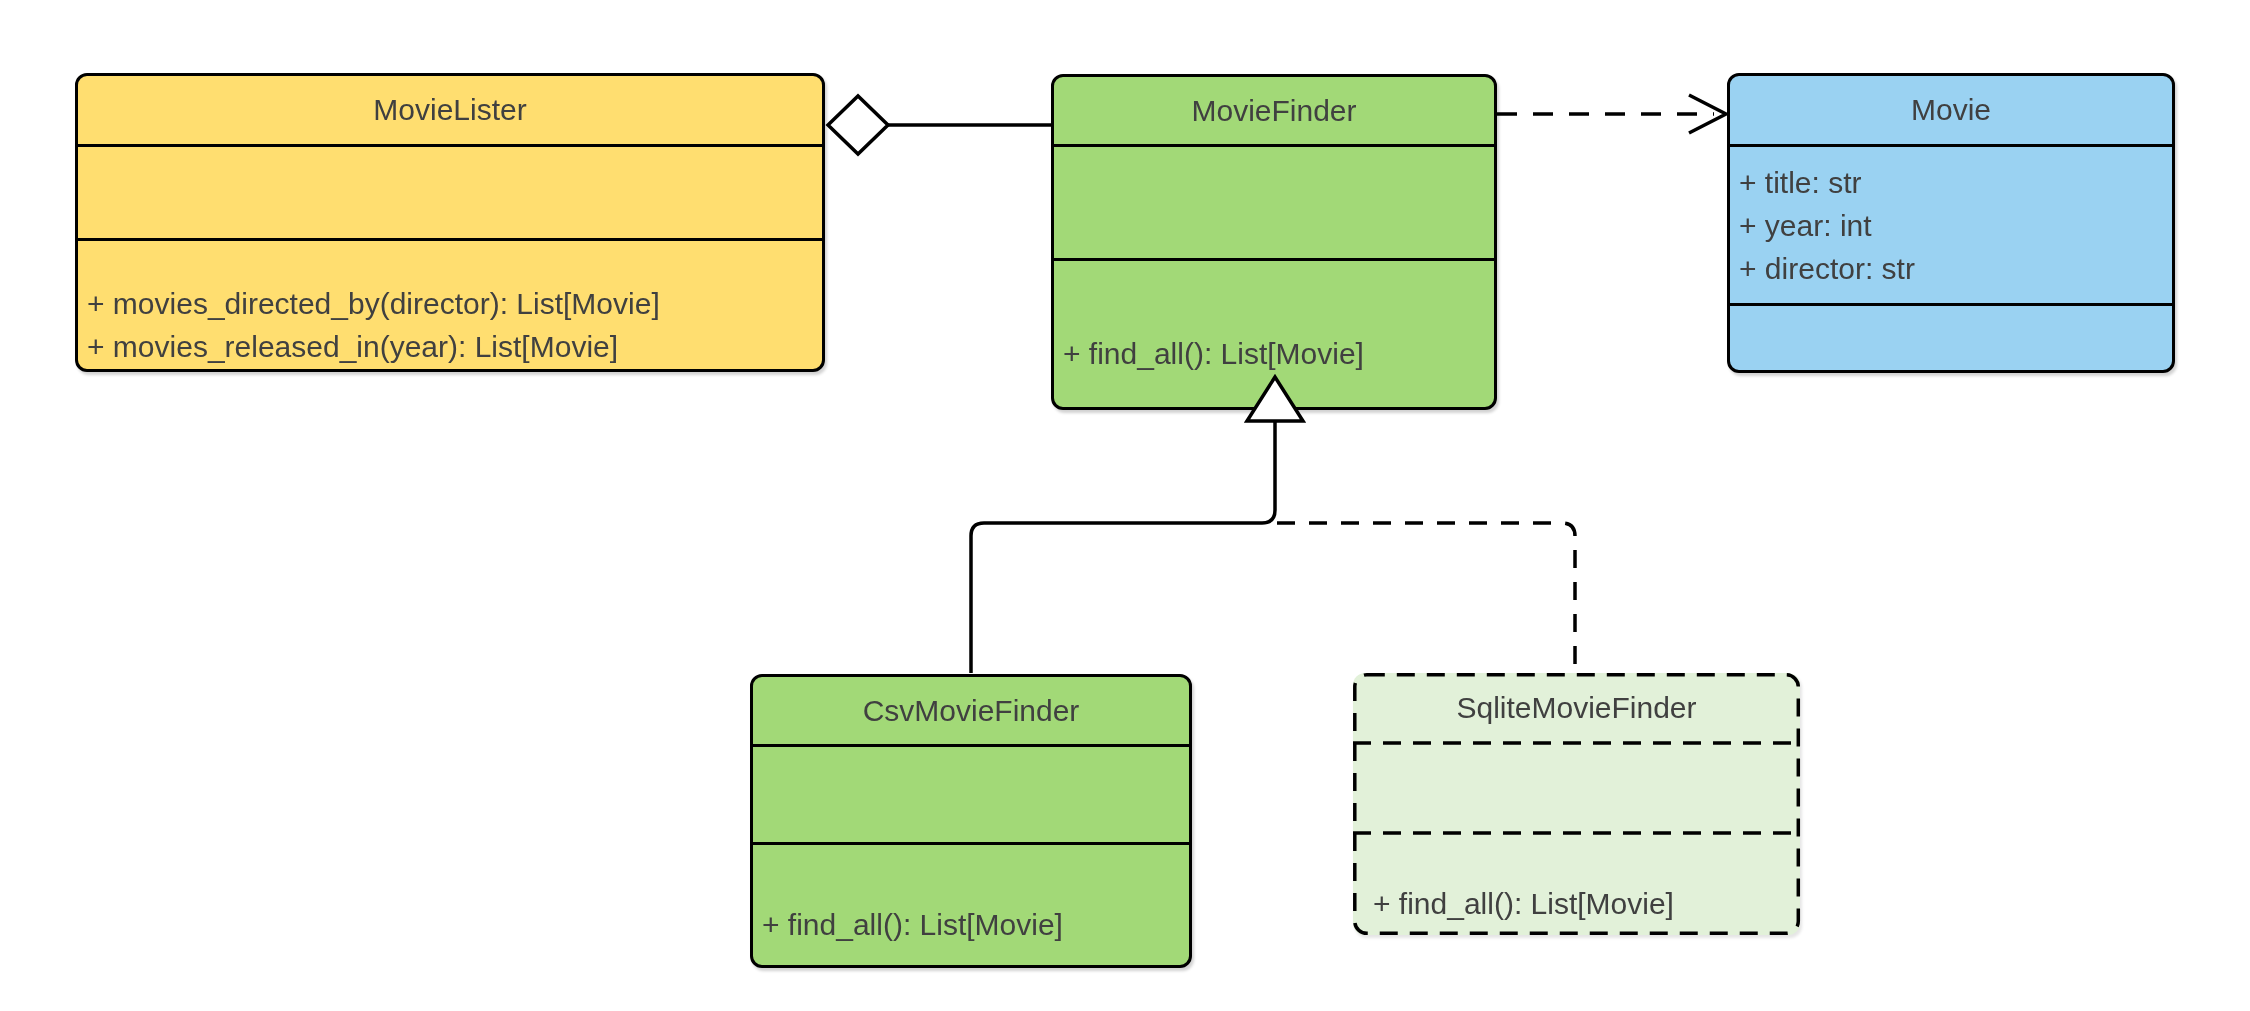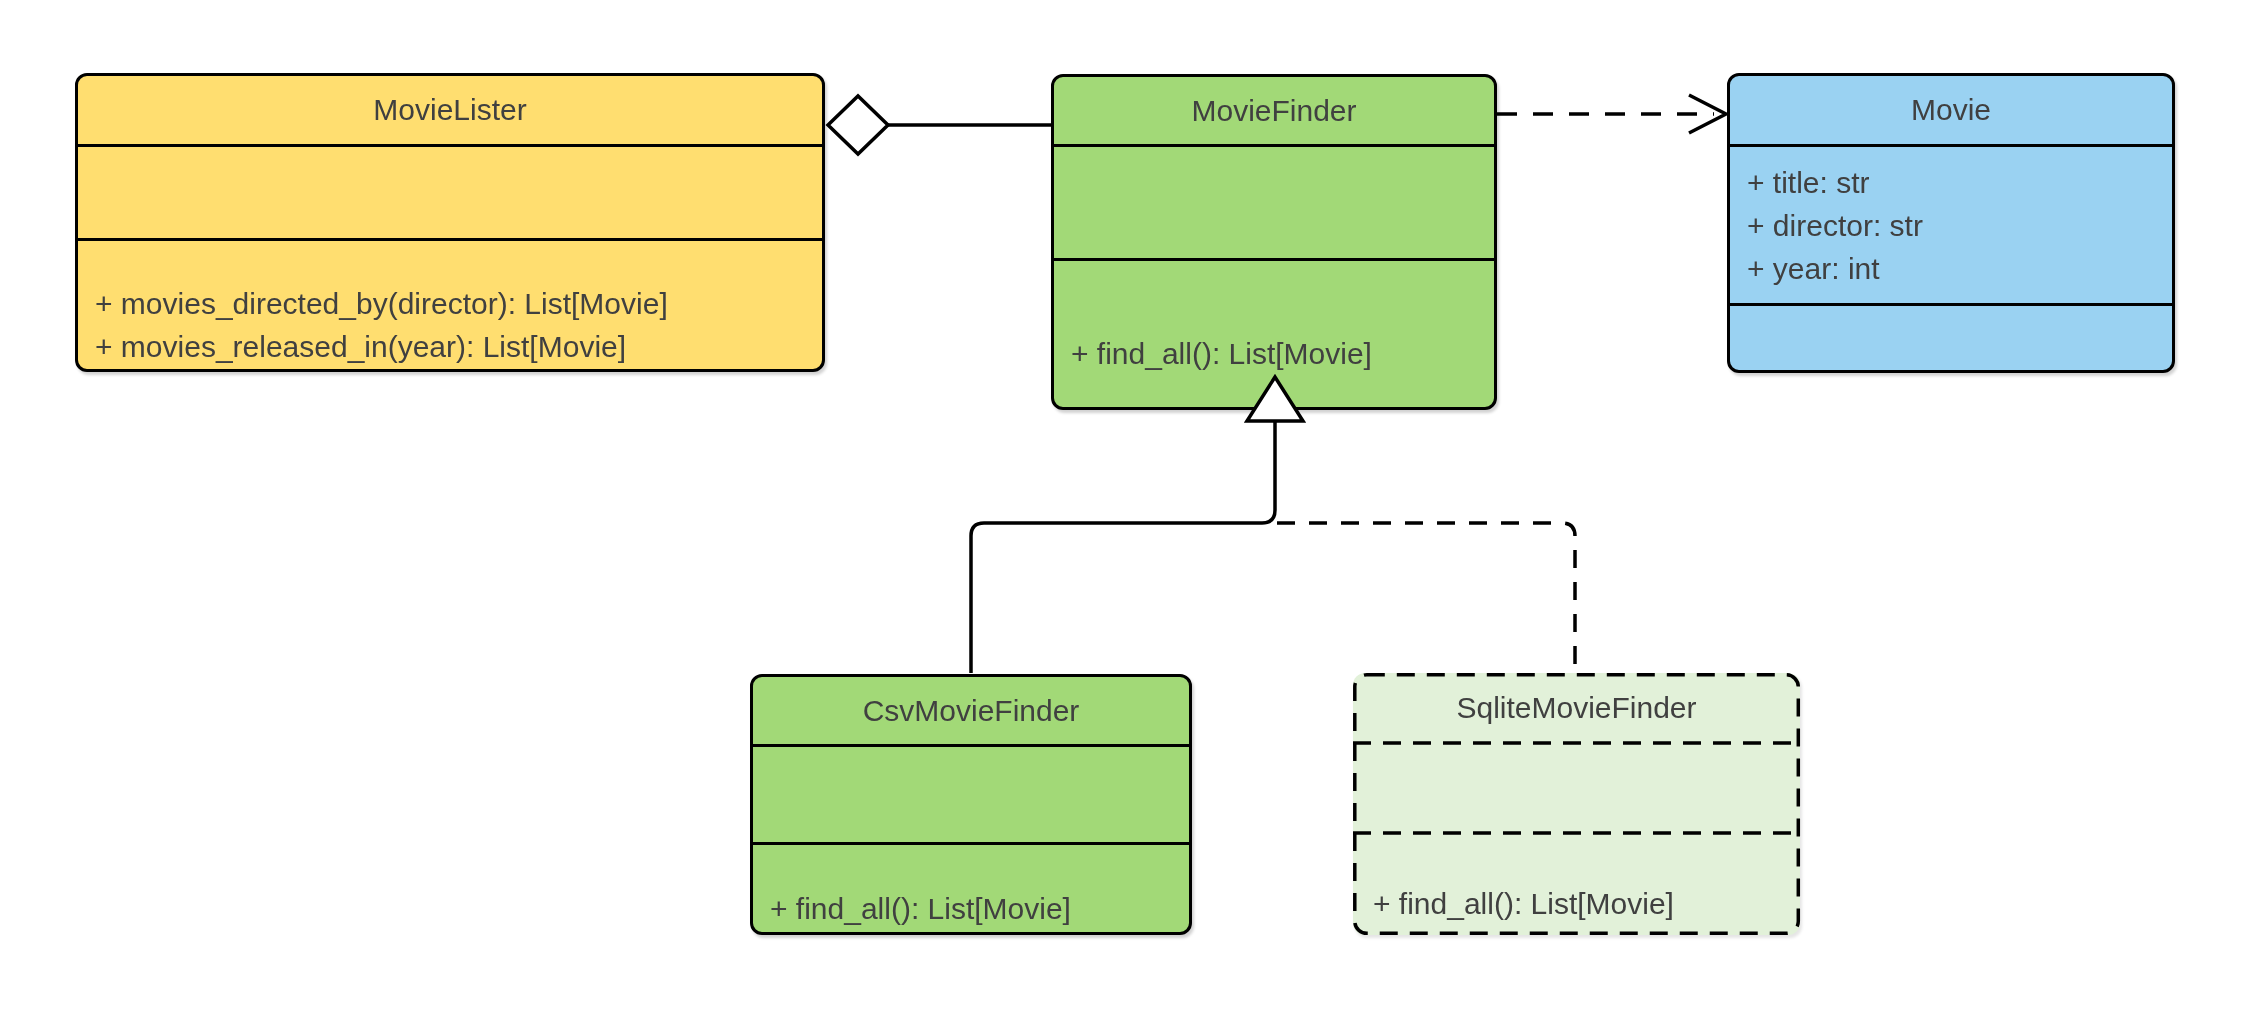--- a/index.html
+++ b/index.html
@@ -39,21 +39,21 @@
   .attrs {
     border-bottom: 3.5px solid #000;
     flex: none;
   }
   .dashed-node .attrs { border-bottom: none; }
   .methods { flex: 1; margin-top: 39px; }
   .rows {
     display: flex;
     flex-direction: column;
     justify-content: center;
-    padding: 0 17px;
+    padding: 0 9px;
     overflow: hidden;
   }
   .row {
     font-size: 30px;
     line-height: 43px;
     white-space: nowrap;
   }
   .overlay {
     position: absolute;
     left: 0; top: 0;
@@ -91,27 +91,27 @@
       <div class="row">+ find_all(): List[Movie]</div>
     </div>
   </div>
 
   <div class="uml-class" style="left: 1727px; top: 73px; width: 448px; height: 300px; background-color: rgb(154, 210, 242); justify-content: center;">
     <div class="compartment title" style="height:71px">
       <span>Movie</span>
     </div>
     <div class="compartment attrs rows" style="height:159px">
       <div class="row">+ title: str</div>
+      <div class="row">+ year: int</div>
       <div class="row">+ director: str</div>
-      <div class="row">+ year: int</div>
     </div>
     <div class="compartment methods rows"></div>
   </div>
 
-  <div class="uml-class" style="left: 750px; top: 674px; width: 442px; height: 261px; background-color: rgb(162, 217, 119);">
+  <div class="uml-class" style="left: 750px; top: 674px; width: 442px; height: 294px; background-color: rgb(162, 217, 119);">
     <div class="compartment title" style="height:70px">
       <span>CsvMovieFinder</span>
     </div>
     <div class="compartment attrs rows" style="height:98px"></div>
     <div class="compartment methods rows">
       <div class="row">+ find_all(): List[Movie]</div>
     </div>
   </div>
 
   <div class="uml-class dashed-node" style="left: 1353px; top: 673px; width: 447px; height: 262px; background-color: rgb(226, 241, 217);">

